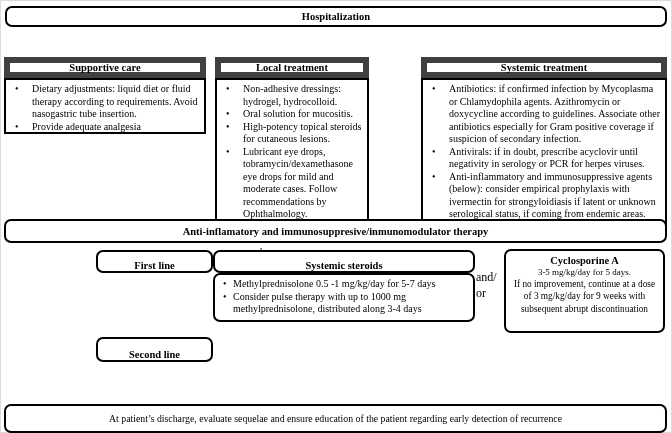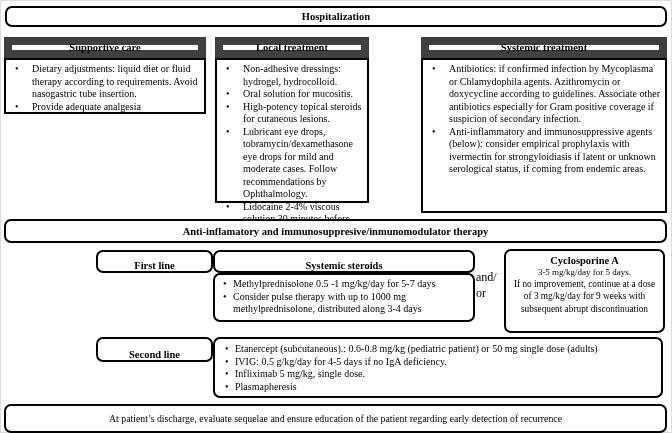--- a/index.html
+++ b/index.html
@@ -21,24 +21,24 @@
   .banner {
     display: flex; align-items: center; justify-content: center;
     font-weight: bold; font-size: 10.5px; text-align: center;
   }
   .plain-banner {
     display: flex; align-items: center; justify-content: center;
     font-size: 9.8px; text-align: center;
   }
   .col { position: absolute; }
   .titlebox {
-    border: 8px solid #404040; background: #fff;
+    border: 6px solid #404040; background: #fff;
     height: 21px; width: 100%;
     display: flex; align-items: center; justify-content: center;
-    font-weight: bold; font-size: 10.5px;
+    font-weight: bold; font-size: 10.5px; margin-top: 20px;
   }
   .labelbox {
     border: 2px solid #000; background: #fff;
     display: flex; align-items: flex-end; justify-content: center;
     font-weight: bold; font-size: 10.5px;
   }
   .bodybox {
     border: 2px solid #000; background: #fff;
     width: 100%;
     padding: 3px 4px 2px 2px;
@@ -95,20 +95,21 @@
     </div>
   </div>
 
   <div class="col" style="left:421px; top:37px; width:246px;">
     <div class="titlebox">
       <span>Systemic treatment</span>
     </div>
     <div class="bodybox" style="height:155px;">
       <ul class="bullets">
         <li>Antibiotics: if confirmed infection by Mycoplasma or Chlamydophila agents. Azithromycin or doxycycline according to guidelines. Associate other antibiotics especially for Gram positive coverage if suspicion of secondary infection.</li>
+        <li>Antivirals: if in doubt, prescribe acyclovir until negativity in serology or PCR for herpes viruses.</li>
         <li>Anti-inflammatory and immunosuppressive agents (below): consider empirical prophylaxis with ivermectin for strongyloidiasis if latent or unknown serological status, if coming from endemic areas.</li>
       </ul>
     </div>
   </div>
 
   <div class="abs box banner" style="left:4px; top:219px; width:663px; height:24px;">
     <span>Anti-inflamatory and immunosuppresive/inmunomodulator therapy</span>
   </div>
 
   <div class="abs labelbox" style="left:96px; top:250px; width:117px; height:23px;">
@@ -134,26 +135,18 @@
   <div class="abs box cyclo" style="left:504px; top:249px; width:161px; height:84px;">
     <span class="cyclo-title">Cyclosporine A</span>
     <span class="cyclo-dose">3-5 mg/kg/day for 5 days.</span>
     <span class="cyclo-note">If no improvement, continue at a dose of 3 mg/kg/day for 9 weeks with subsequent abrupt discontinuation</span>
   </div>
 
   <div class="abs labelbox" style="left:96px; top:337px; width:117px; height:25px;">
     <span>Second line</span>
   </div>
 
-  <div class="abs bodybox" style="left:213px; top:337px; width:450px; height:61px; padding:4px 6px 2px 6px;">
-    <ul class="bullets tight">
-      <li>Etanercept (subcutaneous).: 0.6-0.8 mg/kg (pediatric patient) or 50 mg single dose (adults)</li>
-      <li>IVIG: 0.5 g/kg/day for 4-5 days if no IgA deficiency.</li>
-      <li>Infliximab 5 mg/kg, single dose.</li>
-      <li>Plasmapheresis</li>
-    </ul>
-  </div>
 
   <div class="abs box plain-banner" style="left:4px; top:404px; width:663px; height:29px;">
     <span>At patient’s discharge, evaluate sequelae and ensure education of the patient regarding early detection of recurrence</span>
   </div>
 
 </div>
 
 </body></html>

